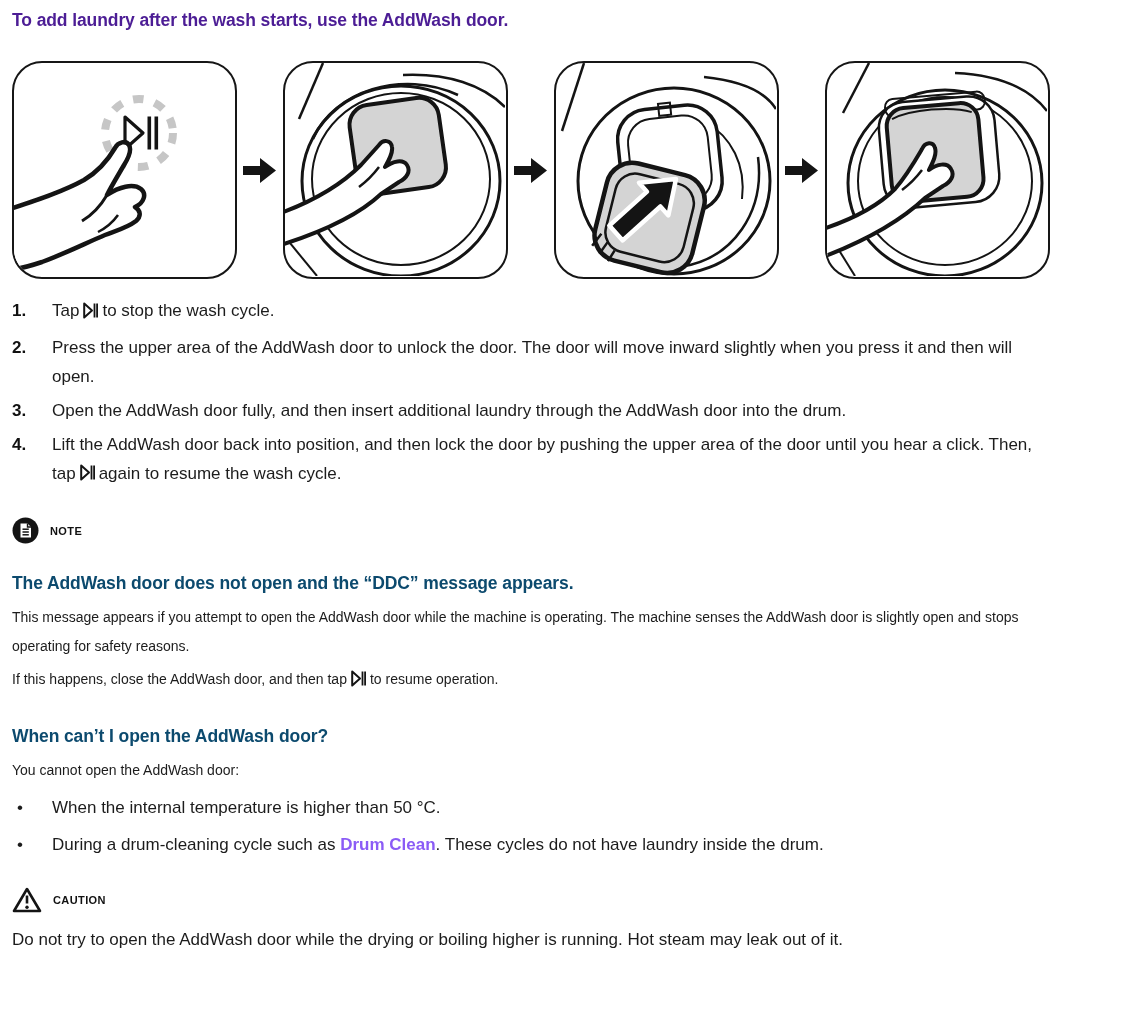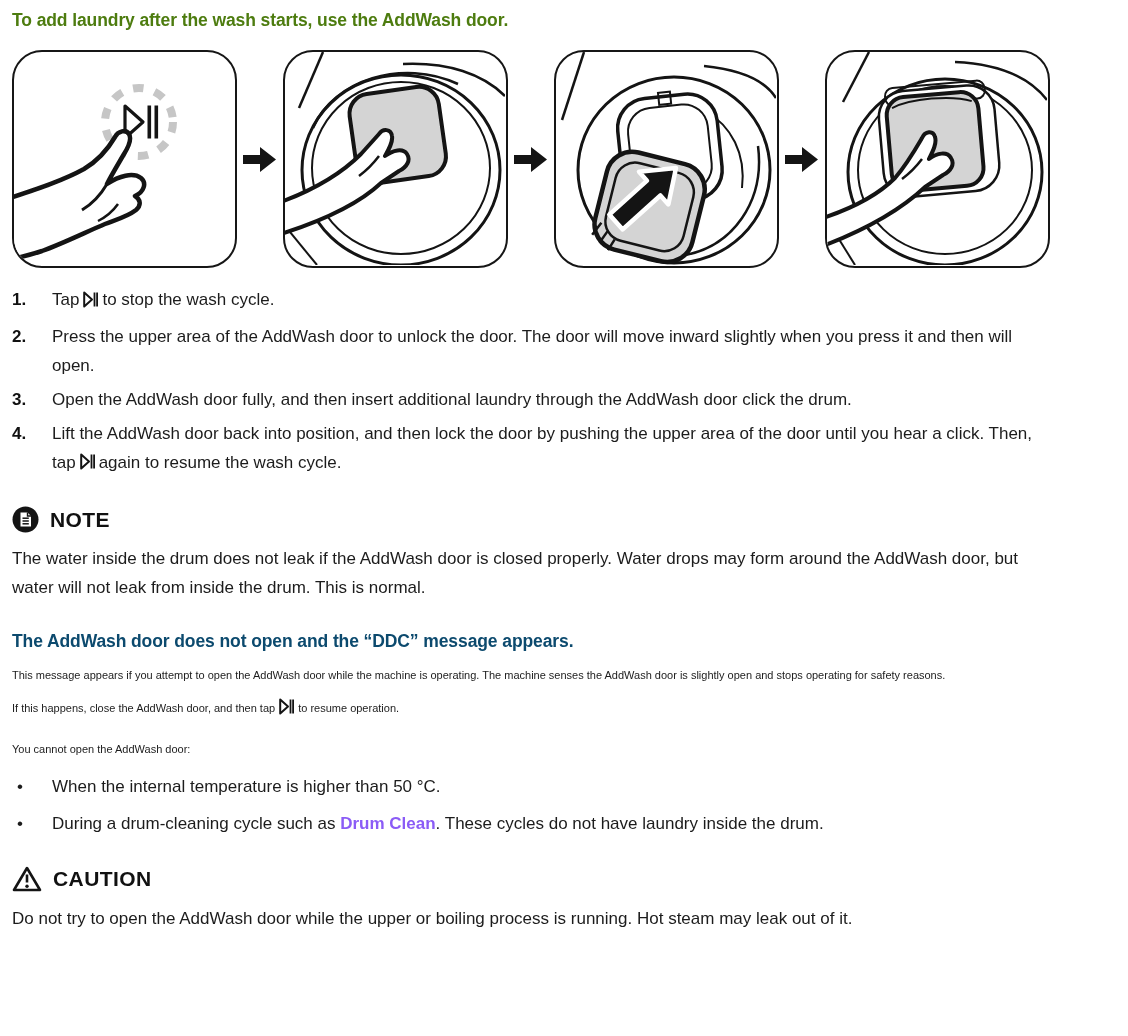--- a/index.html
+++ b/index.html
@@ -4,41 +4,41 @@
 <style>
   * { box-sizing: border-box; }
   html, body { margin: 0; padding: 0; }
   body {
     width: 1128px; height: 1036px; background: #ffffff;
     font-family: "Liberation Sans", sans-serif; color: #1c1c1c;
     overflow: hidden;
   }
   .page { padding: 8px 12px 0 12px; }
 
-  .title { font-size: 17.5px; font-weight: 700; color: #4d7c0f; margin: 2px 0 19px 0; letter-spacing: -0.1px; }
+  .title { font-size: 17.5px; font-weight: 700; color: #4c1d95; margin: 2px 0 30px 0; letter-spacing: -0.1px; }
 
   .figs { display: flex; align-items: center; }
   .panel {
     width: 225px; height: 218px; flex: none;
     border: 2.5px solid #161616; border-radius: 30px; overflow: hidden; background:#fff;
   }
   .panel svg { display: block; }
   .fig-arrow { flex: none; width: 46px; display: flex; justify-content: center; align-items: center; }
 
   .steps { margin-top: 17px; }
   .step { display: flex; font-size: 17px; line-height: 29px; margin-bottom: 5px; }
   .step-num { width: 40px; flex: none; font-weight: 700; color:#111; }
   .step-text { flex: 1; max-width: 1002px; }
 
   .callout-head { display: flex; align-items: center; gap: 11px; margin-top: 27px; }
-  .callout-label { font-weight: 700; font-size: 21px; color:#111; letter-spacing: 0.4px; }
+  .callout-label { font-weight: 700; font-size: 11px; color:#111; letter-spacing: 0.4px; }
   .callout-body { margin-top: 11px; font-size: 17px; line-height: 29px; max-width: 1035px; }
 
   .sec-head { font-weight: 700; font-size: 17.5px; color: #0c4a6e; margin-top: 29px; letter-spacing: -0.1px; }
-  .sec-body { margin-top: 9px; font-size: 11px; line-height: 29px; max-width: 1040px; }
+  .sec-body { margin-top: 9px; font-size: 14px; line-height: 29px; max-width: 1040px; }
   .para { margin-top: 4px; }
 
   .bullet-row { display: flex; font-size: 17px; line-height: 29px; margin-top: 8px; }
   .bullet-marker { width: 40px; flex: none; padding-left: 5px; }
   .bullet-text { flex: 1; max-width: 1000px; }
 
   .pp-icon { display: inline-block; vertical-align: -2.5px; margin: 0 4px; }
   .b { font-weight: 700; color:#8b5cf6; }
 </style>
 </head>
@@ -156,21 +156,21 @@
               <rect x="13.2" y="1.5" width="1.8" height="14" fill="#141414"></rect>
             </svg></span><span>to stop the wash cycle.</span>
       </div>
     </div>
     <div class="step">
       <div class="step-num">2.</div>
       <div class="step-text">Press the upper area of the AddWash door to unlock the door. The door will move inward slightly when you press it and then will open.</div>
     </div>
     <div class="step">
       <div class="step-num">3.</div>
-      <div class="step-text">Open the AddWash door fully, and then insert additional laundry through the AddWash door click the drum.</div>
+      <div class="step-text">Open the AddWash door fully, and then insert additional laundry through the AddWash door into the drum.</div>
     </div>
     <div class="step">
       <div class="step-num">4.</div>
       <div class="step-text">
         <span>Lift the AddWash door back into position, and then lock the door by pushing the upper area of the door until you hear a click. Then, tap</span><span class="pp-icon"><svg width="15" height="17" viewBox="0 0 15 17">
               <path d="M1.2 1.5 L9 8.5 L1.2 15.5 Z" fill="none" stroke="#141414" stroke-width="2" stroke-linejoin="round"></path>
               <rect x="10.6" y="1.5" width="1.8" height="14" fill="#141414"></rect>
               <rect x="13.2" y="1.5" width="1.8" height="14" fill="#141414"></rect>
             </svg></span><span>again to resume the wash cycle.</span>
       </div>
@@ -183,32 +183,32 @@
       <path d="M8.5 6.5 h7 l3.5 3.5 v10.5 h-10.5 z" fill="#ffffff"></path>
       <path d="M15.5 6.5 v3.5 h3.5" fill="none" stroke="#141414" stroke-width="1.4"></path>
       <g stroke="#141414" stroke-width="1.5">
         <line x1="10.5" y1="12.2" x2="16.8" y2="12.2"></line>
         <line x1="10.5" y1="15" x2="16.8" y2="15"></line>
         <line x1="10.5" y1="17.8" x2="16.8" y2="17.8"></line>
       </g>
     </svg>
     <span class="callout-label">NOTE</span>
   </div>
-  <div class="callout-body">The water inside the drum does not leak if the AddWash door is closed properly. Water drops may form around the AddWash door, but water will not leak from inside the drum. This is normal.</div>
 
   <div class="sec-head">The AddWash door does not open and the “DDC” message appears.</div>
   <div class="sec-body">This message appears if you attempt to open the AddWash door while the machine is operating. The machine senses the AddWash door is slightly open and stops operating for safety reasons.</div>
   <div class="sec-body para">
     <span>If this happens, close the AddWash door, and then tap</span><span class="pp-icon"><svg width="15" height="17" viewBox="0 0 15 17">
           <path d="M1.2 1.5 L9 8.5 L1.2 15.5 Z" fill="none" stroke="#141414" stroke-width="2" stroke-linejoin="round"></path>
           <rect x="10.6" y="1.5" width="1.8" height="14" fill="#141414"></rect>
           <rect x="13.2" y="1.5" width="1.8" height="14" fill="#141414"></rect>
         </svg></span><span>to resume operation.</span>
   </div>
 
+  <div class="sec-head">When can’t I open the AddWash door?</div>
   <div class="sec-body">You cannot open the AddWash door:</div>
   <div>
     <div class="bullet-row">
       <div class="bullet-marker">•</div>
       <div class="bullet-text">When the internal temperature is higher than 50 °C.</div>
     </div>
     <div class="bullet-row">
       <div class="bullet-marker">•</div>
       <div class="bullet-text">
         <span>During a drum-cleaning cycle such as </span><span class="b">Drum Clean</span><span>. These cycles do not have laundry inside the drum.</span>
@@ -217,15 +217,15 @@
   </div>
 
   <div class="callout-head" style="">
     <svg width="30" height="28" viewBox="0 0 30 28">
       <path d="M15 3 L28 25 H2 Z" fill="none" stroke="#141414" stroke-width="2.6" stroke-linejoin="round"></path>
       <line x1="15" y1="9.5" x2="15" y2="17.5" stroke="#141414" stroke-width="2.6"></line>
       <circle cx="15" cy="21.2" r="1.7" fill="#141414"></circle>
     </svg>
     <span class="callout-label">CAUTION</span>
   </div>
-  <div class="callout-body">Do not try to open the AddWash door while the upper or boiling process is running. Hot steam may leak out of it.</div>
+  <div class="callout-body">Do not try to open the AddWash door while the drying or boiling higher is running. Hot steam may leak out of it.</div>
 
 </div>
 
 </body></html>

